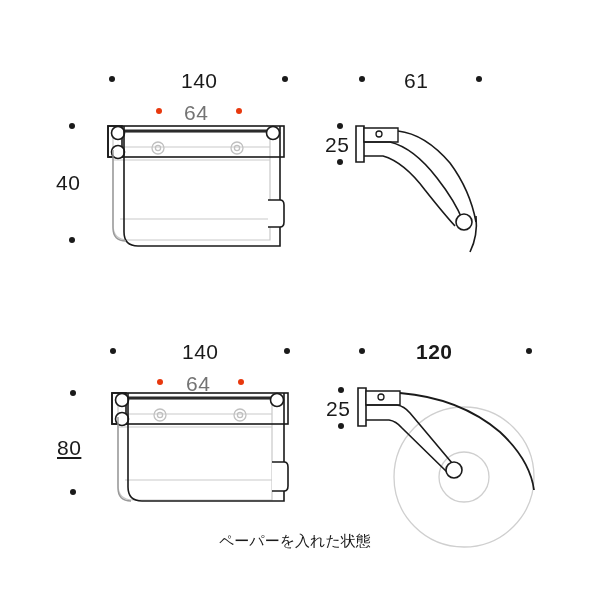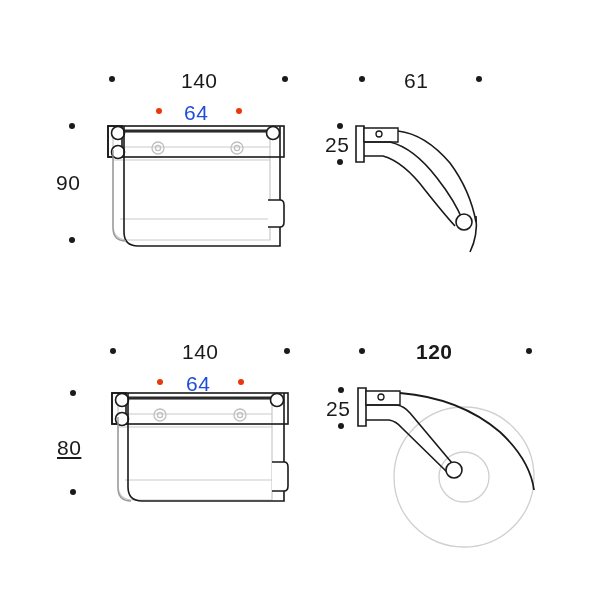--- a/index.html
+++ b/index.html
@@ -34,21 +34,21 @@
     font-family: "Liberation Sans", "DejaVu Sans", sans-serif;
     font-size: 21px;
     font-weight: 400;
     color: #1a1a1a;
     letter-spacing: 0.5px;
     white-space: nowrap;
     line-height: 1;
     user-select: none;
   }
   .dim-label.red {
-    color: #1d4ed8;
+    color: #737373;
   }
   .caption-label {
     position: absolute;
     font-family: "DejaVu Sans", "Liberation Sans", sans-serif;
     font-size: 15px;
     color: #1a1a1a;
     white-space: nowrap;
     line-height: 1;
     user-select: none;
   }
@@ -190,30 +190,31 @@
 
       <circle cx="341" cy="390" r="3" fill="#1a1a1a"></circle>
       <circle cx="341" cy="426" r="3" fill="#1a1a1a"></circle>
     </g>
   </svg>
 
   <div class="dim-label" style="left:181px; top:70px;">140</div>
 
   <div class="dim-label red" style="left:184px; top:102px;">64</div>
 
-  <div class="dim-label" style="left:56px; top:172px;">90</div>
+  <div class="dim-label" style="left:56px; top:172px;">40</div>
 
   <div class="dim-label" style="left:404px; top:70px;">61</div>
 
   <div class="dim-label" style="left:325px; top:134px;">25</div>
 
   <div class="dim-label" style="left:182px; top:341px;">140</div>
 
   <div class="dim-label red" style="left:186px; top:373px;">64</div>
 
   <div class="dim-label" style="left:57px; top:437px;text-decoration:underline;">80</div>
 
   <div class="dim-label" style="left:416px; top:341px;font-weight:bold;">120</div>
 
   <div class="dim-label" style="left:326px; top:398px;">25</div>
 
+  <div class="caption-label" style="left:219px; top:534px;">ペーパーを入れた状態</div>
 
 </div>
 
 </body></html>

